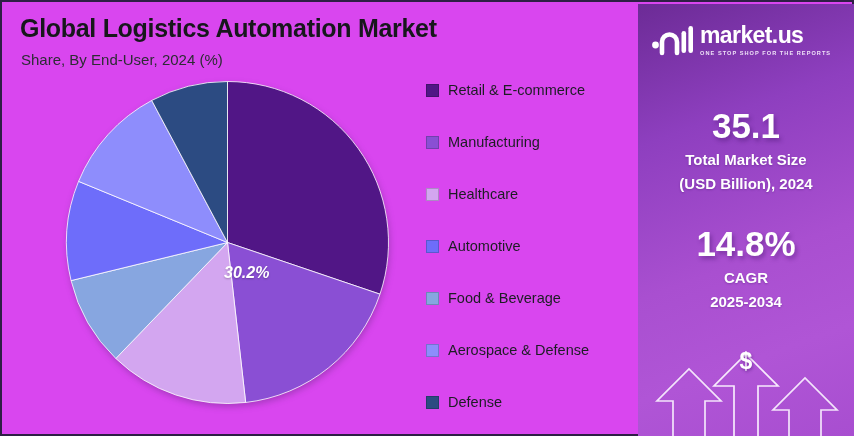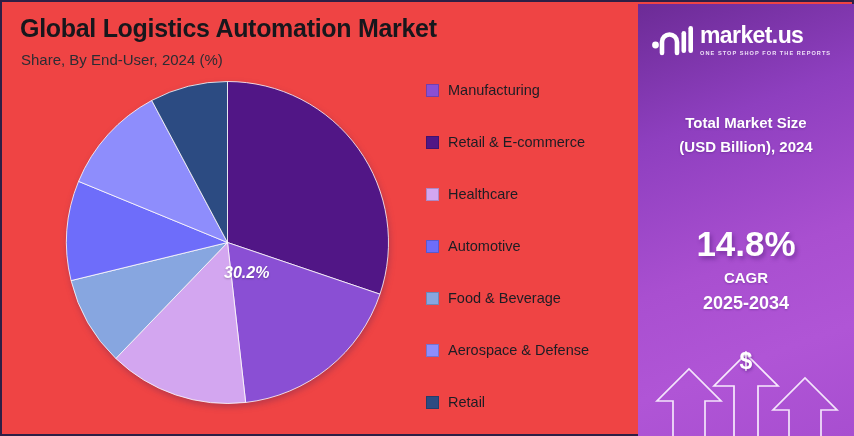--- a/index.html
+++ b/index.html
@@ -7,21 +7,21 @@
     width:854px;height:436px;
     background:#ffffff;
     font-family:"Liberation Sans", sans-serif;
     overflow:hidden;
   }
   .infographic{
     position:relative;
     width:854px;height:436px;
     box-sizing:border-box;
     border:2px solid #2e1f45;
-    background:#ef4444;
+    background:#d946ef;
   }
 
   
   .chart-panel{
     position:absolute;left:0;top:0;width:634px;height:432px;
     box-sizing:border-box;
   }
   .title{
     position:absolute;left:18px;top:12px;
     font-size:25px;font-weight:bold;color:#17171c;
@@ -87,21 +87,21 @@
   .stat-2{top:222px;}
   .stat-value{
     font-size:35px;font-weight:bold;color:#ffffff;line-height:1.05;
     text-shadow:2px 3px 4px rgba(70,20,110,0.45);
   }
   .stat-caption{
     font-size:15px;font-weight:bold;color:#ffffff;line-height:1.28;
     margin-top:5px;
     text-shadow:0 1px 2px rgba(70,20,110,0.35);
   }
-  .stat-caption.small{font-size:18px;}
+  .stat-caption.small{font-size:15px;}
 
   .arrows{
     position:absolute;left:0;bottom:-4px;width:216px;height:96px;
   }
   .dollar{
     position:absolute;left:0;width:216px;text-align:center;top:4px;
     font-size:23px;font-weight:bold;color:#ffffff;
     text-shadow:1px 2px 3px rgba(70,20,110,0.4);
   }
 </style>
@@ -123,66 +123,67 @@
           <path d="M 162.5 162.5 L 50.82 278.47 A 161 161 0 0 1 6.07 200.58 Z" fill="#87a6e0" stroke="#ffffff" stroke-width="0.8"></path>
           <path d="M 162.5 162.5 L 6.07 200.58 A 161 161 0 0 1 13.56 101.36 Z" fill="#6e6dfa" stroke="#ffffff" stroke-width="0.8"></path>
           <path d="M 162.5 162.5 L 13.56 101.36 A 161 161 0 0 1 86.72 20.45 Z" fill="#8e8dfc" stroke="#ffffff" stroke-width="0.8"></path>
           <path d="M 162.5 162.5 L 86.72 20.45 A 161 161 0 0 1 162.50 1.50 Z" fill="#2c4b82" stroke="#ffffff" stroke-width="0.8"></path>
         </svg>
       <div class="pie-label">30.2%</div>
     </div>
 
     <div class="legend" id="legend">
         <div class="legend-item">
+          <span class="legend-swatch" style="background: rgb(81, 22, 134);"></span>
+          <span class="legend-label">Retail &amp; E-commerce</span>
+        </div>
+        <div class="legend-item">
           <span class="legend-swatch" style="background: rgb(138, 79, 212);"></span>
           <span class="legend-label">Manufacturing</span>
         </div>
         <div class="legend-item">
-          <span class="legend-swatch" style="background: rgb(81, 22, 134);"></span>
-          <span class="legend-label">Retail &amp; E-commerce</span>
-        </div>
-        <div class="legend-item">
           <span class="legend-swatch" style="background: rgb(211, 166, 240);"></span>
           <span class="legend-label">Healthcare</span>
         </div>
         <div class="legend-item">
           <span class="legend-swatch" style="background: rgb(110, 109, 250);"></span>
           <span class="legend-label">Automotive</span>
         </div>
         <div class="legend-item">
           <span class="legend-swatch" style="background: rgb(135, 166, 224);"></span>
           <span class="legend-label">Food &amp; Beverage</span>
         </div>
         <div class="legend-item">
           <span class="legend-swatch" style="background: rgb(142, 141, 252);"></span>
           <span class="legend-label">Aerospace &amp; Defense</span>
         </div>
         <div class="legend-item">
           <span class="legend-swatch" style="background: rgb(44, 75, 130);"></span>
-          <span class="legend-label">Retail</span>
+          <span class="legend-label">Defense</span>
         </div>
       </div>
   </div>
 
   <div class="brand-panel">
 
     <div class="logo-row">
       <svg class="logo-mark" viewBox="0 0 42 34">
         <circle cx="4.5" cy="22" r="3.4" fill="#ffffff"></circle>
         <path d="M11 30 L11 19 A7.5 7.5 0 0 1 26 19 L26 30" fill="none" stroke="#ffffff" stroke-width="4.6" stroke-linecap="round"></path>
         <rect x="30.5" y="8" width="4.6" height="22" rx="2.3" fill="#ffffff"></rect>
         <rect x="37.4" y="3" width="4.6" height="27" rx="2.3" fill="#ffffff"></rect>
       </svg>
       <div class="logo-text-wrap">
         <div class="logo-word">market.us</div>
         <div class="logo-tag">ONE STOP SHOP FOR THE REPORTS</div>
       </div>
     </div>
 
     <div class="stat-block stat-1">
+      <div class="stat-value">35.1</div>
       <div class="stat-caption">Total Market Size</div>
       <div class="stat-caption">(USD Billion), 2024</div>
     </div>
 
     <div class="stat-block stat-2">
       <div class="stat-value">14.8%</div>
       <div class="stat-caption">CAGR</div>
       <div class="stat-caption small">2025-2034</div>
     </div>
 

